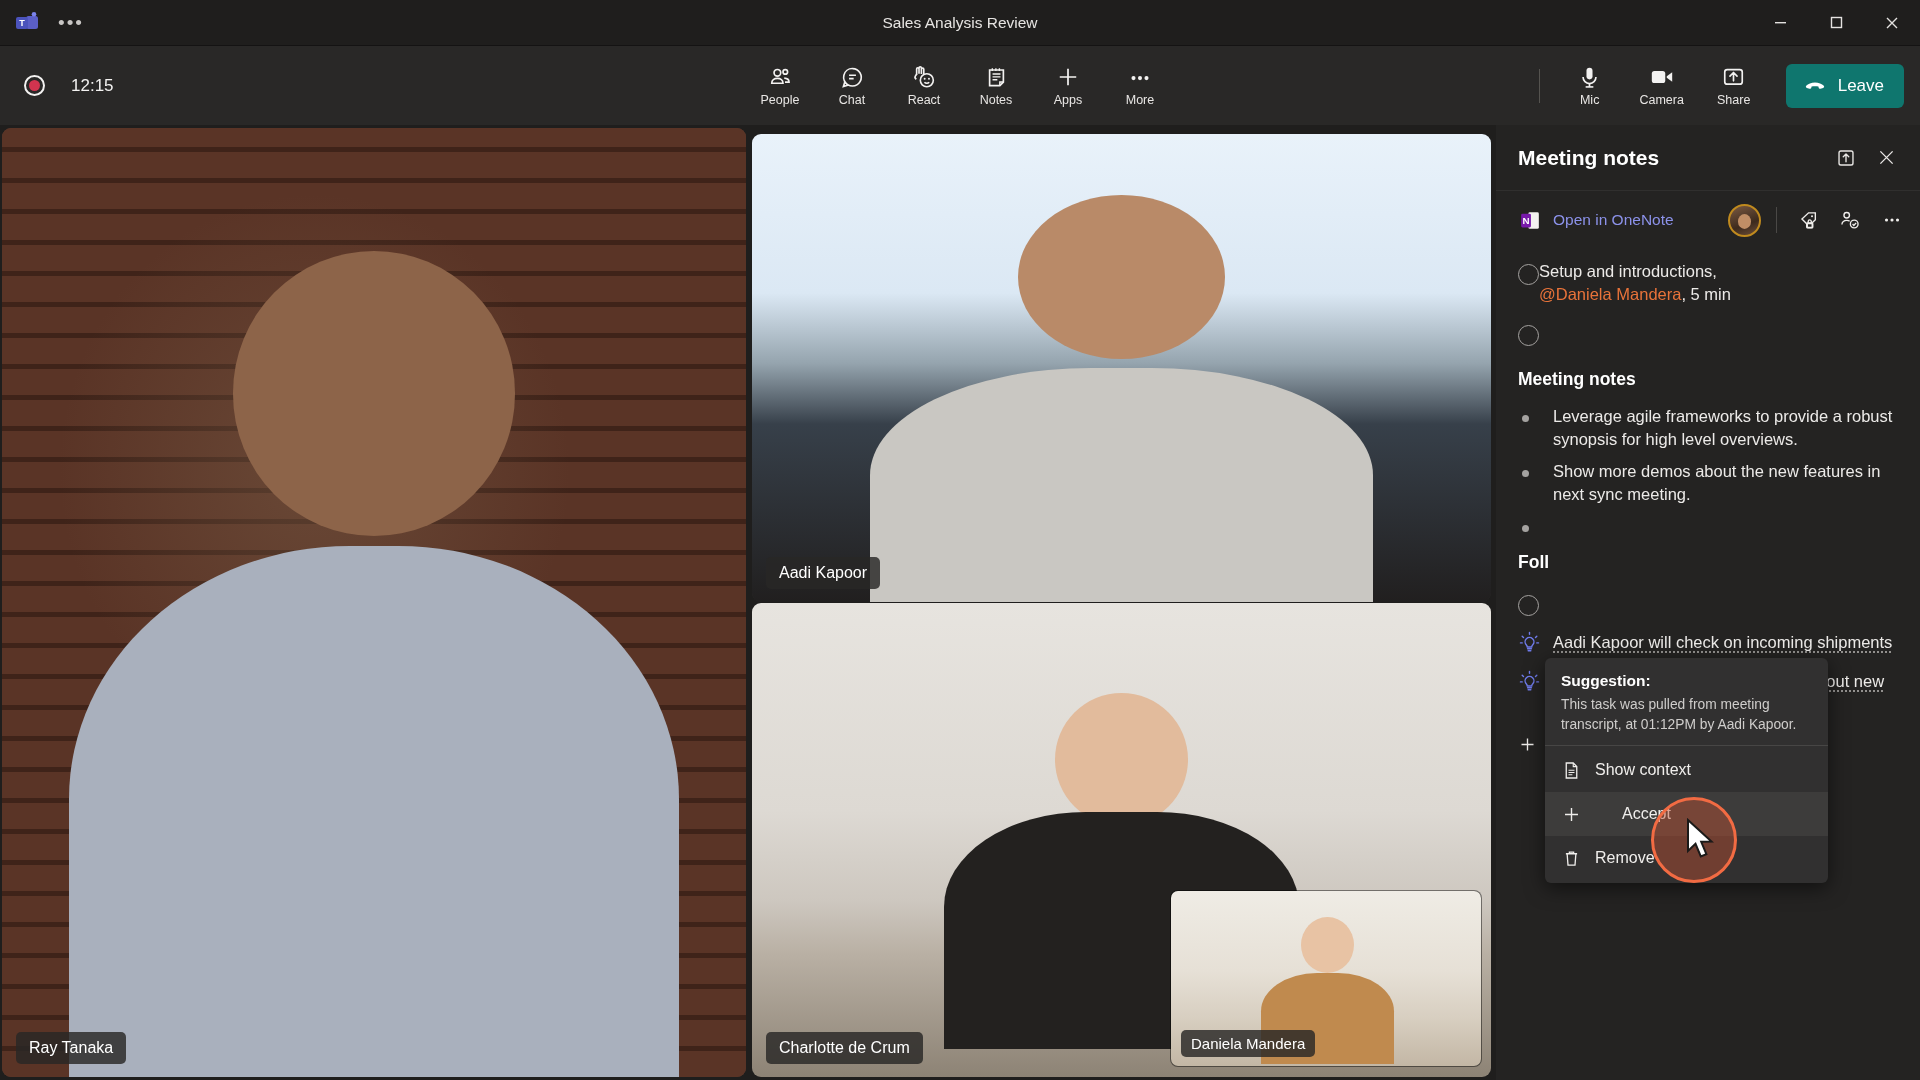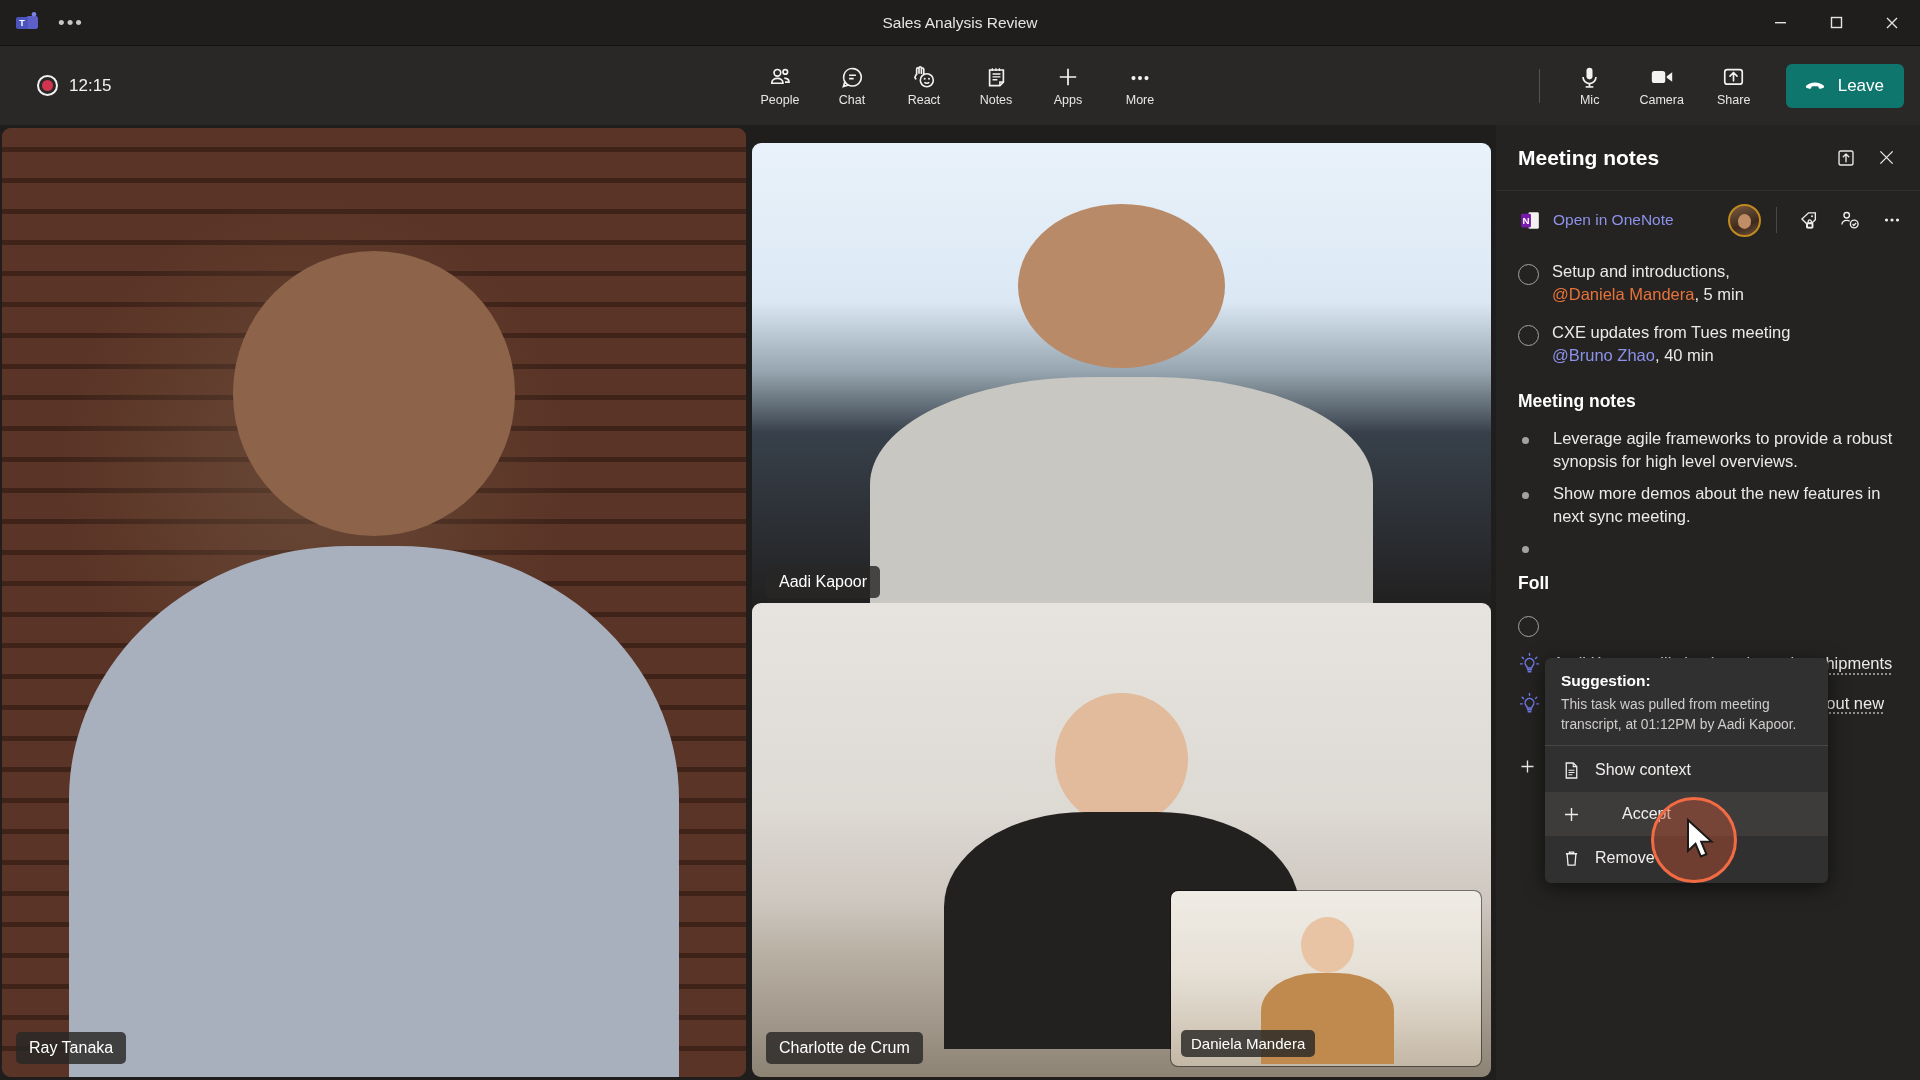--- a/index.html
+++ b/index.html
@@ -30,21 +30,21 @@
     width: 56px; height: 45px; display: flex; align-items: center; justify-content: center;
     color: #e4e2e0;
   }
 
   
   .toolbar {
     position: absolute; top: 45px; left: 0; width: 1920px; height: 80px;
     background: #292827; display: flex; align-items: center;
     border-top: 1px solid #141313;
   }
-  .rec { display: flex; align-items: center; margin-left: 37px; gap: 11px; }
+  .rec { display: flex; align-items: center; margin-left: 24px; gap: 26px; }
   .rec-dot {
     width: 21px; height: 21px; border-radius: 50%;
     border: 2px solid #f3f2f1; display:flex; align-items:center; justify-content:center;
   }
   .rec-dot i { width: 11px; height: 11px; border-radius: 50%; background: #d1344f; display:block; }
   .rec-time { color: #f3f2f1; font-size: 17px; }
 
   .tb-center {
     position: absolute; left: 50%; transform: translateX(-50%);
     display: flex; align-items: center; height: 80px;
@@ -63,21 +63,21 @@
   .leave {
     margin-left: 16px; height: 44px; padding: 0 20px 0 17px; border-radius: 6px;
     background: #0f766e; color: #fff; font-size: 17px; display: flex; align-items: center; gap: 11px;
     border: none; font-family: inherit; cursor: pointer;
   }
 
   
   .stage { position: absolute; top: 125px; left: 0; width: 1496px; height: 955px; }
   .tile { position: absolute; border-radius: 9px; overflow: hidden; background: #2b2a29; }
   .tile-main { left: 2px; top: 3px; width: 744px; height: 949px; }
-  .tile-tr   { left: 752px; top: 18px; width: 739px; height: 468px; }
+  .tile-tr   { left: 752px; top: 9px; width: 739px; height: 468px; }
   .tile-br   { left: 752px; top: 478px; width: 739px; height: 474px; }
   .tile-pip  { right: 10px; bottom: 11px; width: 310px; height: 175px; border-radius: 7px;
                box-shadow: 0 0 0 1px rgba(0,0,0,.45); }
   .namebadge {
     position: absolute; left: 14px; bottom: 13px; z-index: 4;
     background: rgba(40,39,38,.82); color: #fff; font-size: 16px;
     padding: 7px 13px; border-radius: 5px; white-space: nowrap;
   }
   .tile-pip .namebadge { left: 10px; bottom: 9px; font-size: 15px; padding: 5px 10px; }
 
@@ -138,21 +138,21 @@
   }
   .avatar::after {
     content:""; position:absolute; left:27%; top:30%; width:46%; height:52%;
     border-radius:50%; background:#c08e66;
   }
   .sub-div { width:1px; height:26px; background:#4a4846; margin:0 5px; }
   .s-ico { width:32px; height:32px; display:flex; align-items:center; justify-content:center; color:#f0eeec; }
 
   .p-body { flex: 1; overflow: hidden; padding: 4px 0 0 0; position: relative; }
   .sec-h { color:#fff; font-size:17.5px; font-weight:bold; margin: 16px 0 11px 22px; }
-  .agenda-item { display:flex; gap:13px; padding: 7px 26px 7px 22px; }
+  .agenda-item { display:flex; padding: 7px 26px 7px 22px; }
   .circ {
     width:21px; height:21px; border-radius:50%; border:1.7px solid #a4a2a0; flex:none; margin-top:4px;
   }
   .agenda-txt { color:#eceae8; font-size:16.5px; line-height:1.42; }
   .mention-orange { color:#e8733a; }
   .mention-blue { color:#8c92ea; }
 
   .note-item { display:flex; gap:24px; padding: 4px 26px 4px 26px; }
   .bullet { width:7px; height:7px; border-radius:50%; background:#a4a2a0; flex:none; margin-top:10px; }
   .note-txt { color:#eceae8; font-size:16.5px; line-height:1.42; }
@@ -441,24 +441,20 @@
       <div class="agenda-item">
         <div class="circ"></div>
         <div class="agenda-txt">
           <span>Setup and introductions,</span><br>
           <span class="mention-orange">@Daniela Mandera</span><span>, 5 min</span>
         </div>
       </div>
 
       <div class="agenda-item">
         <div class="circ"></div>
-        <div class="agenda-txt">
-          <span>CXE updates from Tues meeting</span><br>
-          <span class="mention-blue">@Bruno Zhao</span><span>, 40 min</span>
-        </div>
       </div>
 
       <div class="sec-h">Meeting notes</div>
 
       <div class="note-item">
         <div class="bullet"></div>
         <div class="note-txt">Leverage agile frameworks to provide a robust synopsis for high level overviews.</div>
       </div>
       <div class="note-item">
         <div class="bullet"></div>

